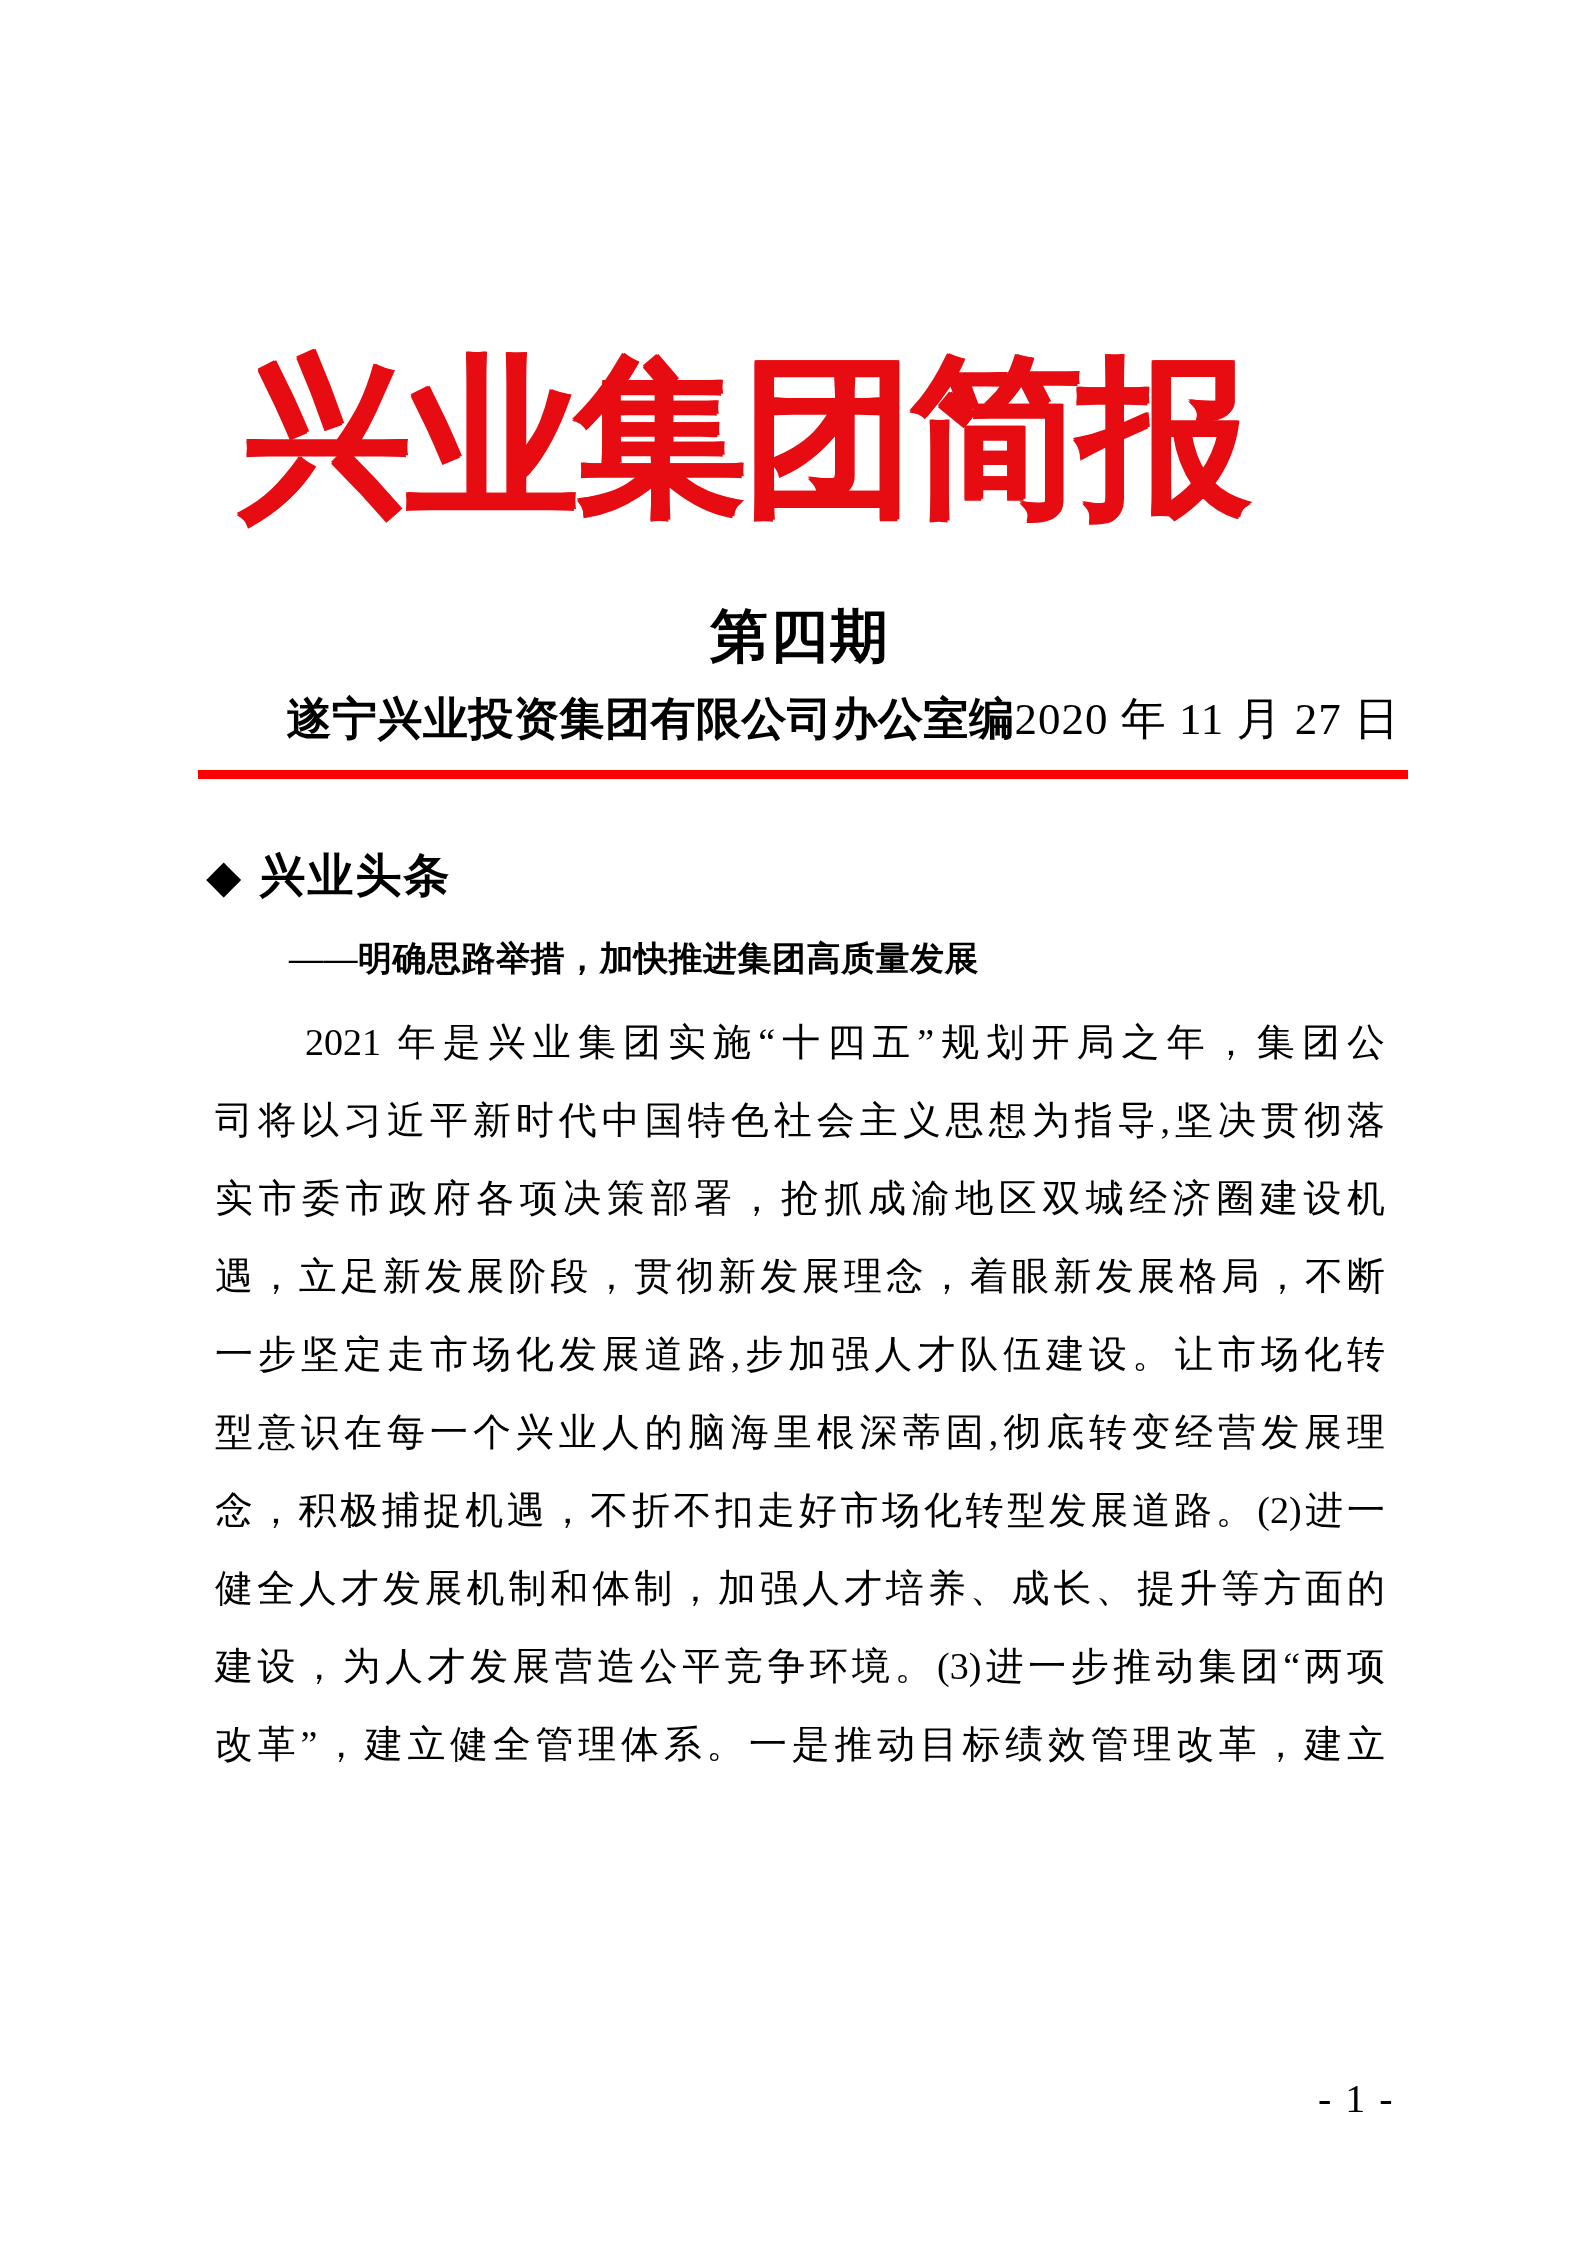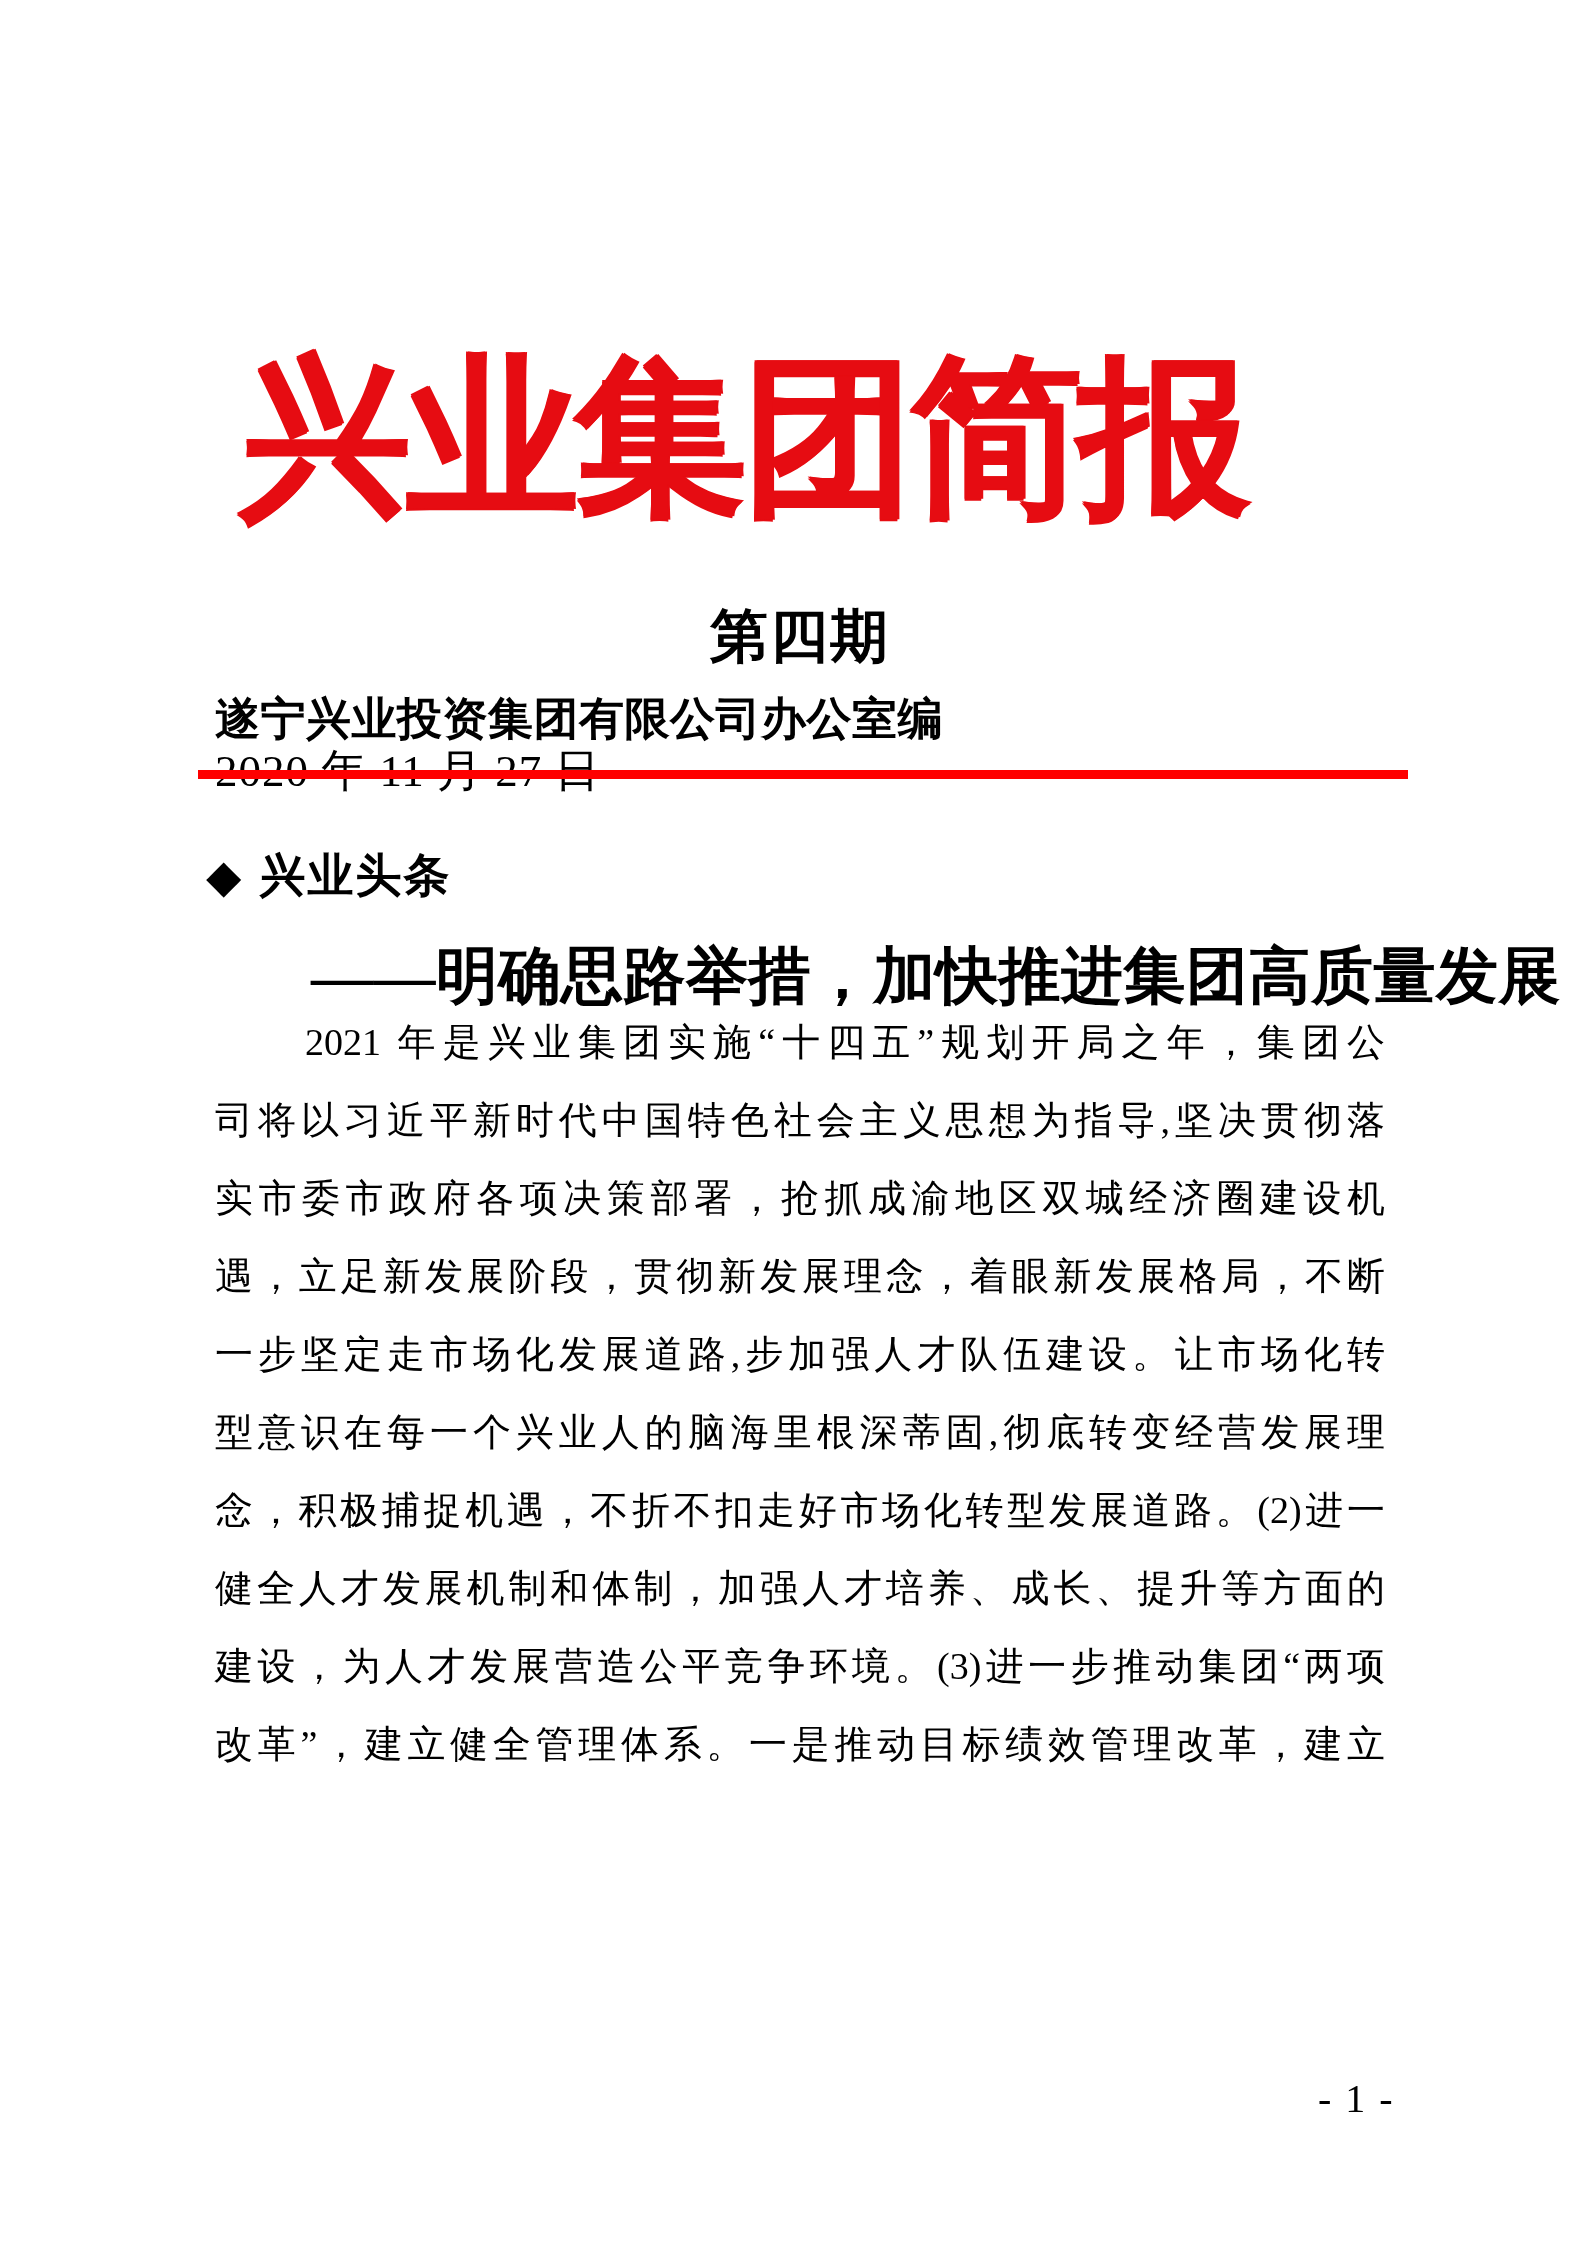--- a/index.html
+++ b/index.html
@@ -47,21 +47,20 @@
   .editor-row {
     position: absolute;
     left: 215px;
     top: 694px;
     width: 1185px;
     display: flex;
     justify-content: flex-end;
     align-items: baseline;
     font-size: 45px;
     line-height: 1.15;
-    flex-direction: column;
   }
   .editor-credit {
     font-weight: bold;
     letter-spacing: 0.5px;
   }
   .issue-date {
     font-weight: normal;
     letter-spacing: 1px;
   }
   
@@ -92,23 +91,23 @@
     line-height: 1;
   }
   .section-title {
     font-family: "Liberation Sans", "DejaVu Sans", sans-serif;
     font-weight: bold;
     letter-spacing: 2px;
   }
   
   .headline {
     position: absolute;
-    left: 311px;
+    left: 289px;
     top: 938px;
-    font-size: 62px;
+    font-size: 34px;
     line-height: 1.25;
     font-weight: bold;
     white-space: nowrap;
     letter-spacing: 0.5px;
   }
   
   .body-block {
     position: absolute;
     left: 215px;
     top: 1003px;

